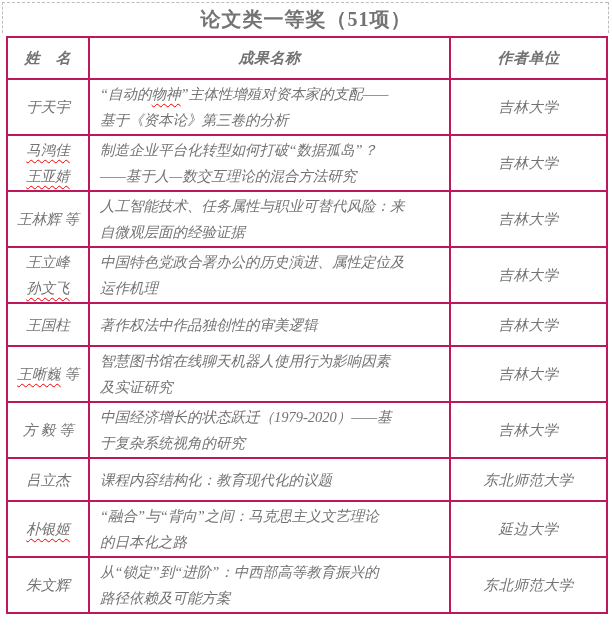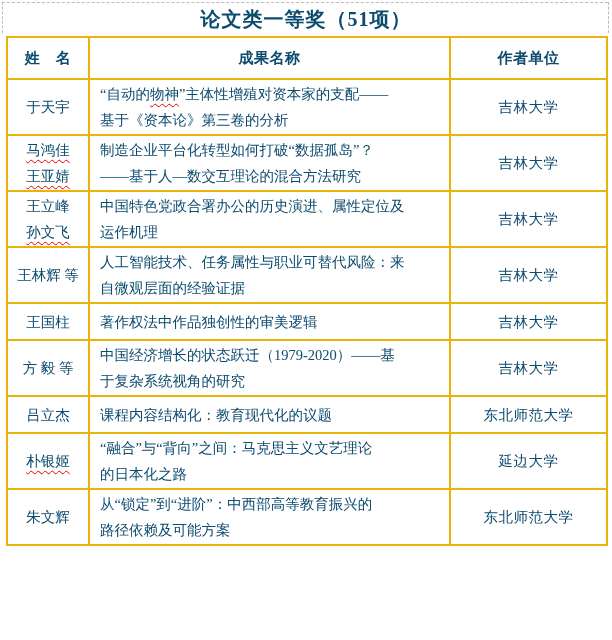--- a/index.html
+++ b/index.html
@@ -1,41 +1,42 @@
 <!DOCTYPE html>
 <html><head>
 <meta charset="utf-8">
 <style>
   html,body{margin:0;padding:0;background:#ffffff;}
   body{width:612px;height:640px;overflow:hidden;}
   .page{
     position:relative;width:612px;height:640px;
     font-family:"Liberation Serif","DejaVu Serif",serif;
-    color:#0c4a6e;background:#fff;
+    color:#737373;background:#fff;
   }
   
   .boundary-top{position:absolute;left:2px;top:2px;width:606px;border-top:1px dashed #bcbcbc;}
   .boundary-left{position:absolute;left:2px;top:2px;height:31px;border-left:1px dashed #bcbcbc;}
   .boundary-right{position:absolute;left:608px;top:2px;height:31px;border-left:1px dashed #bcbcbc;}
 
   .doc-title{
     height:30px;padding-top:6px;text-align:center;
     font-size:20px;font-weight:bold;letter-spacing:1px;
   }
   table.awards{
     border-collapse:collapse;table-layout:fixed;
     margin-left:6px;width:600px;
   }
   table.awards th,table.awards td{
-    border:2px solid #eab308;
+    border:2px solid #be185d;
     vertical-align:middle;
     overflow:hidden;
+    font-style:italic;
   }
   thead tr{height:42px;}
-  tbody tr{height:37px;}
+  tbody tr{height:43px;}
   th{font-size:15px;font-weight:bold;text-align:center;letter-spacing:0.5px;}
   td{font-size:14.5px;line-height:26px;padding:0;}
   .name-cell{text-align:center;}
   .name-line{line-height:26px;white-space:pre;}
   .result-cell{text-align:left;padding:1px 14px 1px 10px;white-space:pre-wrap;}
   .unit-cell{text-align:center;letter-spacing:0.5px;}
   .wavy{
     text-decoration:underline;
     text-decoration-style:wavy;
     text-decoration-color:#ee0000;
@@ -79,40 +80,48 @@
           <td class="name-cell">
             <div class="name-line"><span class="wavy">马鸿佳</span></div>
             <div class="name-line"><span class="wavy">王亚婧</span></div>
           </td>
           <td class="result-cell"><span>制造企业平台化转型如何打破“数据孤岛”？
 ——基于人—数交互理论的混合方法研究</span></td>
           <td class="unit-cell">吉林大学</td>
         </tr>
         <tr>
           <td class="name-cell">
+            <div class="name-line"><span>王林辉 等</span></div>
+          </td>
+          <td class="result-cell"><span>人工智能技术、任务属性与职业可替代风险：来
+自微观层面的经验证据</span></td>
+          <td class="unit-cell">吉林大学</td>
+        </tr>
+        <tr>
+          <td class="name-cell">
             <div class="name-line"><span>王立峰</span></div>
             <div class="name-line"><span class="wavy">孙文飞</span></div>
           </td>
           <td class="result-cell"><span>中国特色党政合署办公的历史演进、属性定位及
 运作机理</span></td>
           <td class="unit-cell">吉林大学</td>
         </tr>
         <tr>
           <td class="name-cell">
-            <div class="name-line"><span>王林辉 等</span></div>
+            <div class="name-line"><span>王国柱</span></div>
           </td>
-          <td class="result-cell"><span>人工智能技术、任务属性与职业可替代风险：来
-自微观层面的经验证据</span></td>
+          <td class="result-cell"><span>著作权法中作品独创性的审美逻辑</span></td>
           <td class="unit-cell">吉林大学</td>
         </tr>
         <tr>
           <td class="name-cell">
-            <div class="name-line"><span>王国柱</span></div>
+            <div class="name-line"><span class="wavy">王晰巍</span><span> 等</span></div>
           </td>
-          <td class="result-cell"><span>著作权法中作品独创性的审美逻辑</span></td>
+          <td class="result-cell"><span>智慧图书馆在线聊天机器人使用行为影响因素
+及实证研究</span></td>
           <td class="unit-cell">吉林大学</td>
         </tr>
         <tr>
           <td class="name-cell">
             <div class="name-line"><span>方 毅 等</span></div>
           </td>
           <td class="result-cell"><span>中国经济增长的状态跃迁（1979-2020）——基
 于复杂系统视角的研究</span></td>
           <td class="unit-cell">吉林大学</td>
         </tr>

